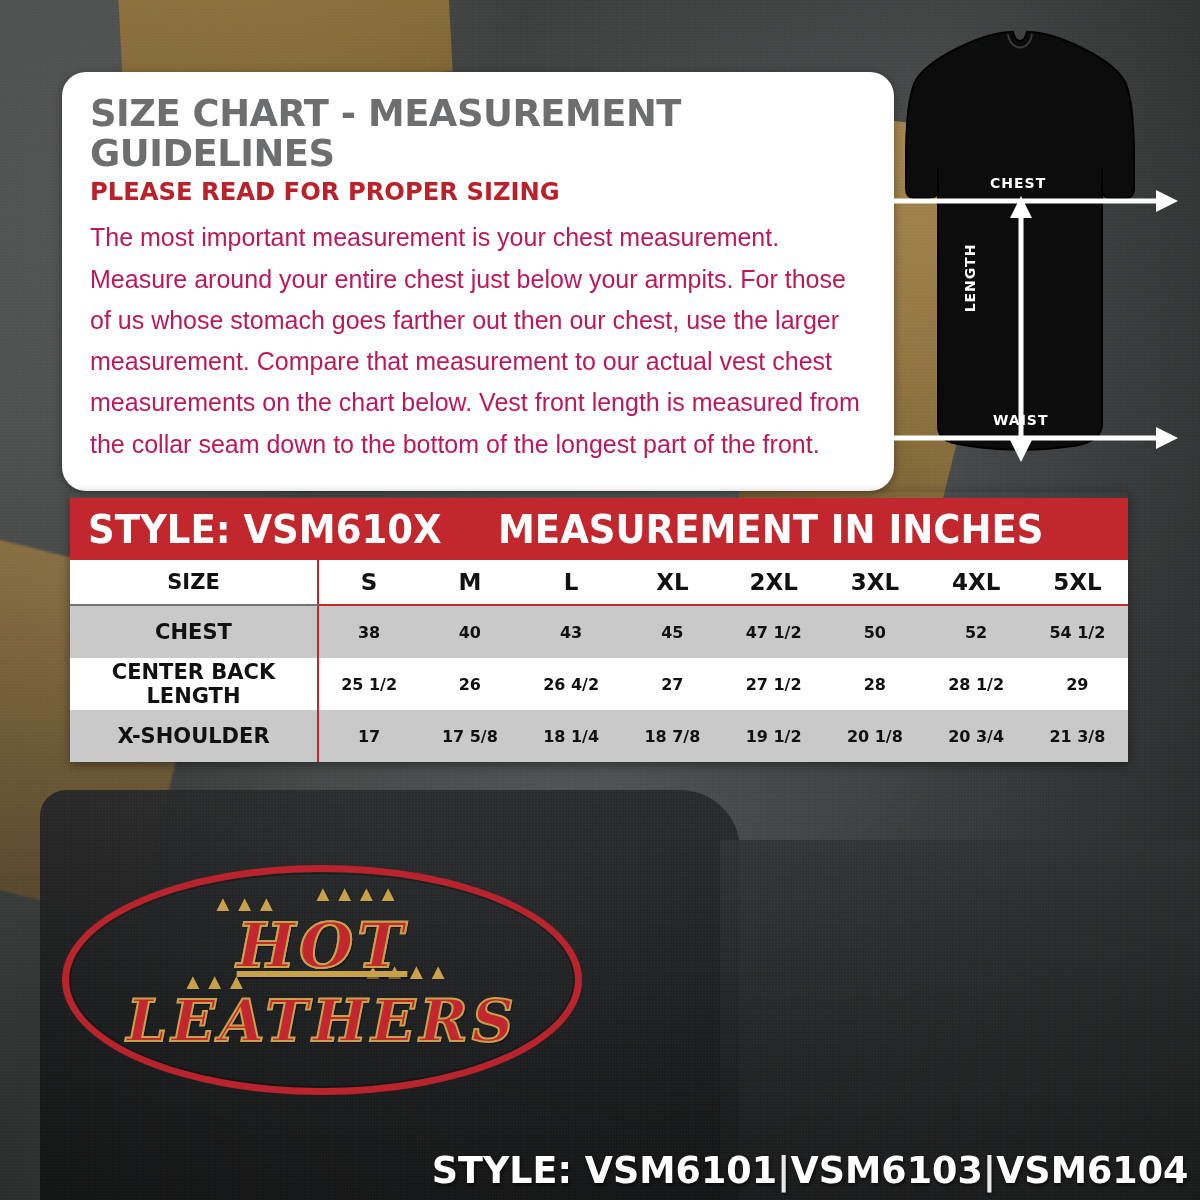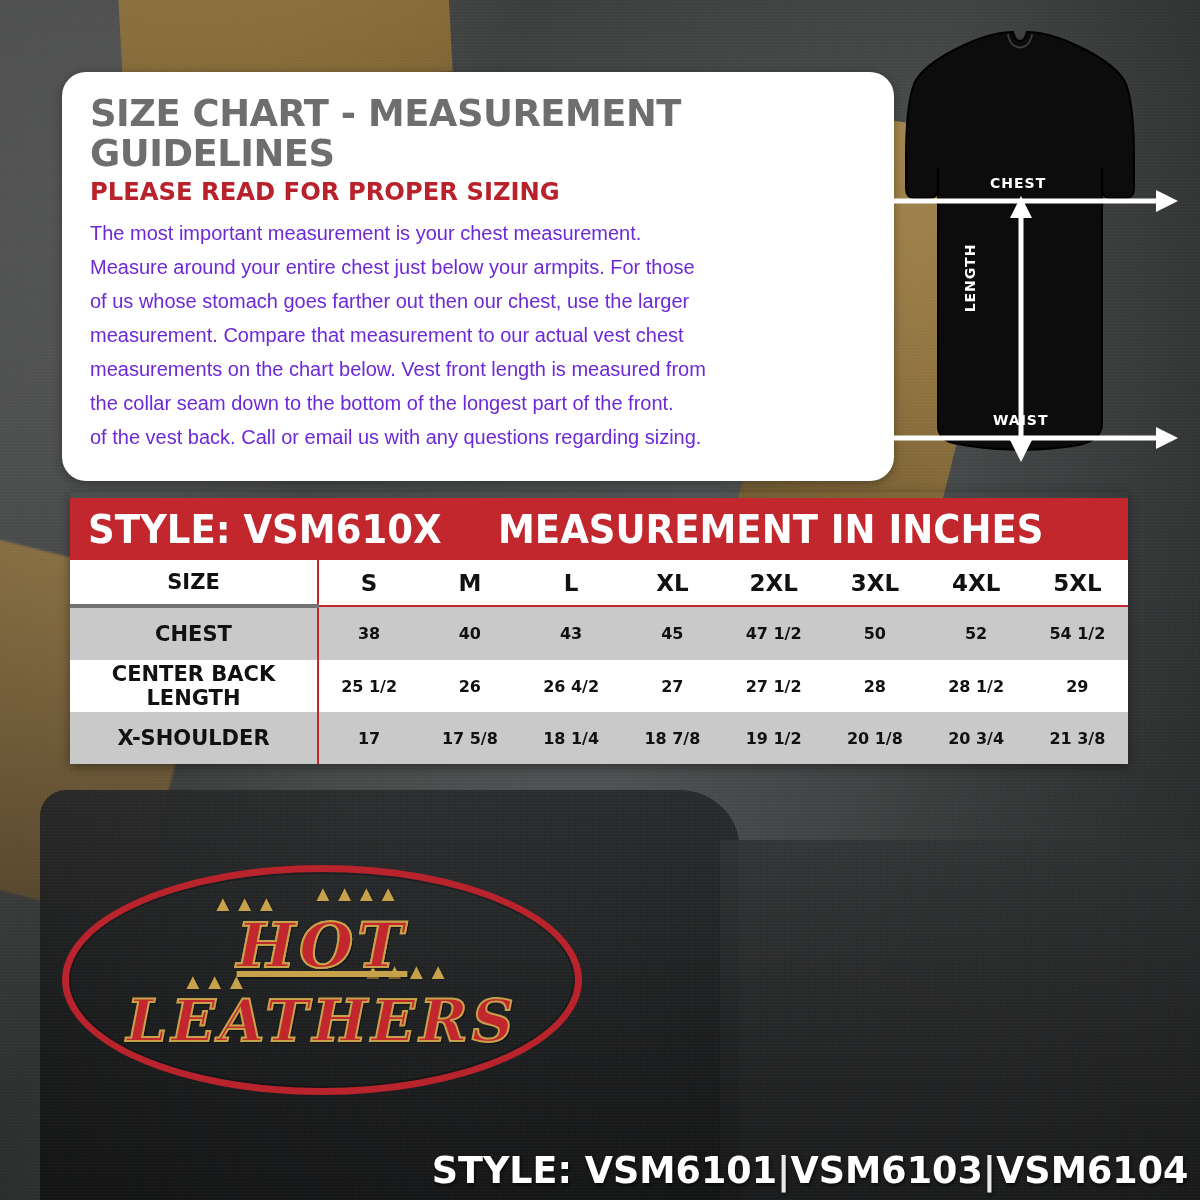--- a/index.html
+++ b/index.html
@@ -115,22 +115,22 @@
     font-weight: bold;
     font-size: 25px;
     color: #b9222a;
     margin: 0 0 14px 0;
     line-height: 1.1;
     transform: scaleX(0.97);
     transform-origin: left center;
   }
   .info-body p {
     margin: 0 0 5px 0;
-    font-size: 20px;
-    color: #6d28d9;
+    font-size: 25px;
+    color: #be185d;
     line-height: 1.45;
     white-space: nowrap;
   }
 
   
   .vest-wrap {
     position: absolute;
     right: 12px;
     top: 18px;
     width: 330px;
@@ -205,21 +205,21 @@
     font-size: 21px;
     border-right: 2px solid #c1272d;
   }
   table.size-table thead th {
     background: #ffffff;
     height: 44px;
     font-size: 23px;
     border-bottom: 2px solid #c1272d;
   }
   table.size-table thead th.label-cell {
-    border-bottom: 4px solid #737373;
+    border-bottom: 2px solid #737373;
     margin-top: 40px;
   }
   tr.row-grey td { background: #c9c9c9; }
   tr.row-white td { background: #ffffff; }
   td.val-cell { font-size: 21px; }
 
   
   .logo-wrap {
     position: absolute;
     left: 62px;
@@ -300,21 +300,20 @@
   <div class="info-card">
     <h1 class="info-title">SIZE CHART - MEASUREMENT GUIDELINES</h1>
     <h2 class="info-sub">PLEASE READ FOR PROPER SIZING</h2>
     <div class="info-body">
       <p>The most important measurement is your chest measurement.</p>
       <p>Measure around your entire chest just below your armpits.  For those</p>
       <p>of us whose stomach goes farther out then our chest, use the larger</p>
       <p>measurement. Compare that measurement to our actual vest chest</p>
       <p>measurements on the chart below.  Vest front length is measured from</p>
       <p>the collar seam down to the bottom of the longest part of the front.</p>
-      <p>of the vest back.  Call or email us with any questions regarding sizing.</p>
     </div>
   </div>
 
   <div class="vest-wrap">
     <svg class="vest-svg" width="330" height="450" viewBox="0 0 330 450">
       <path d="M155 14
                C 140 14, 120 20, 100 30
                C 78 41, 62 52, 56 66
                C 50 82, 48 110, 48 140
                L 48 170

